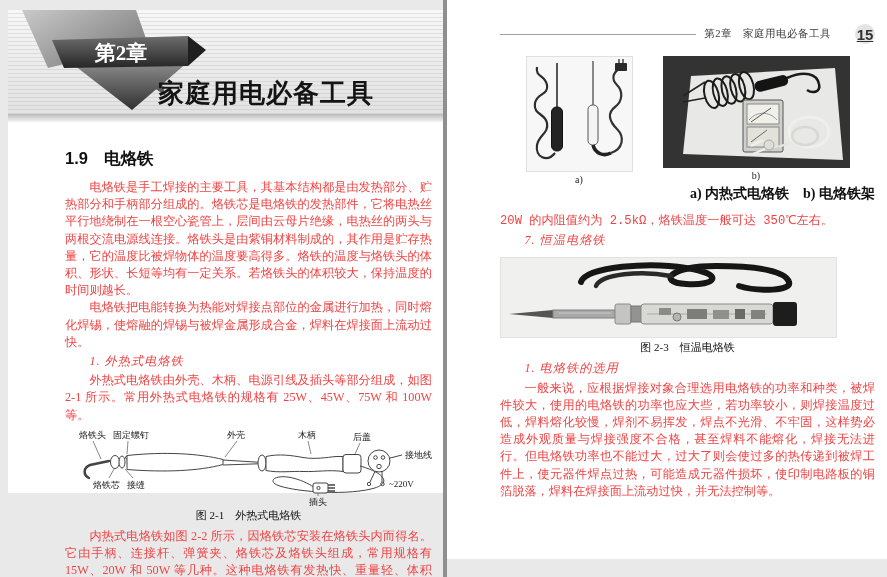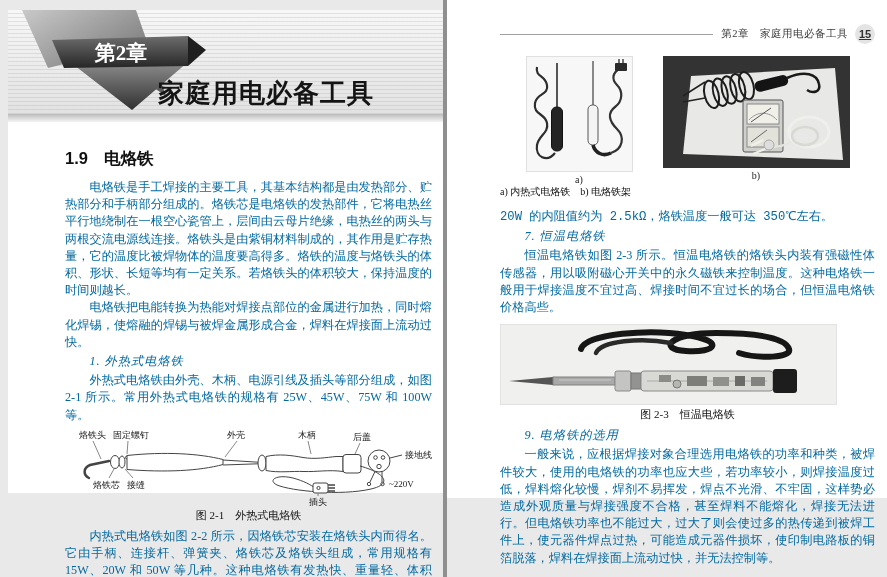--- a/index.html
+++ b/index.html
@@ -1,52 +1,52 @@
 <!DOCTYPE html>
 <html><head>
 <meta charset="utf-8">
 <style>
   html,body{margin:0;padding:0;background:#e9e9e9;}
   .stage{position:relative;width:887px;height:577px;overflow:hidden;background:#e9e9e9;
          font-family:"Liberation Serif",serif;color:#1c1c1c;}
   .page{position:absolute;background:#fff;}
   .page-left{left:8px;top:10px;width:435px;height:483px;}
-  .page-right{left:447px;top:0;width:440px;height:498px;}
+  .page-right{left:447px;top:0;width:440px;height:559px;}
   .gutter{position:absolute;left:443px;top:0;width:4px;height:577px;background:#8f8f8f;}
 
   
   .banner{position:relative;width:435px;height:104px;overflow:hidden;
     background-image:repeating-linear-gradient(180deg,rgba(255,255,255,0) 0 3px,rgba(168,168,168,.28) 3px 4px),
                      linear-gradient(180deg,#f7f7f7,#e2e2e2);
     border-bottom:1px solid #bfbfbf;}
   .banner svg{position:absolute;left:0;top:0;}
   .chapter-title{position:absolute;left:150px;top:66px;font-family:"Liberation Sans",sans-serif;
     font-weight:700;font-size:26px;letter-spacing:1px;color:#141414;}
   .banner-shadow{width:435px;height:7px;background:linear-gradient(180deg,#c3c3c3,#f4f4f4);}
 
   
   .content-l{padding:0 11px 0 57px;}
   .sec-h{margin:26px 0 9px;font-family:"Liberation Sans",sans-serif;font-weight:700;font-size:16.5px;color:#111;}
   .sec-h .sec-t{margin-left:16px;}
-  .para{margin:0;font-size:12.2px;line-height:17.2px;text-align:justify;color:#0369a1;}
+  .para{margin:0;font-size:12.2px;line-height:17.2px;text-align:justify;color:#ef4444;}
   .indent{text-indent:2em;}
   .kai{margin:2px 0;text-indent:2em;font-style:italic;letter-spacing:1px;}
   .fig{margin:4px 0 0;}
   .fig-cap{margin:2px 0 5px;text-align:center;font-size:11px;color:#111;}
-  .fig-subcap{margin:0 0 4px;text-align:left;font-size:10px;color:#111;}
+  .fig-subcap{margin:0 0 4px;text-align:right;font-size:14px;color:#111;font-weight:bold;}
   .diagram{display:block;width:367px;height:78px;}
 
   
   .content-r{padding:0 12px 0 53px;}
   .run-head{display:flex;align-items:center;margin-top:24px;height:20px;}
   .run-line{flex:1;height:1px;background:#a0a0a0;margin-right:8px;}
   .run-text{font-size:10.5px;color:#3a3a3a;letter-spacing:.5px;}
-  .pg-num{width:20px;height:20px;margin-left:7px;border-radius:50%;background:#e4e4e4;
+  .pg-num{width:20px;height:20px;margin-left:24px;border-radius:50%;background:#e4e4e4;
     display:flex;align-items:center;justify-content:center;
-    font-family:"Liberation Sans",sans-serif;font-weight:700;font-size:11px;color:#333;text-decoration:underline;}
+    font-family:"Liberation Sans",sans-serif;font-weight:700;font-size:15px;color:#333;text-decoration:underline;}
   .photos{display:flex;justify-content:center;align-items:flex-start;gap:30px;margin-top:12px;}
   .photo-wrap{text-align:center;}
   .photo-label{font-size:10px;margin-top:2px;color:#222;}
   .photo-a{display:block;width:105px;height:114px;background:#f7f7f7;border:1px solid #e0e0e0;}
   .photo-b{display:block;width:187px;height:112px;background:#333;}
   .photo-c{display:block;width:335px;height:79px;background:#f0f0ee;border:1px solid #e2e2e2;}
   .mt10{margin-top:10px;font-family:Liberation Mono, monospace;}
   svg text{font-family:"Liberation Serif",serif;}
 </style>
 </head>
@@ -204,21 +204,20 @@
               <path d="M100,84 L88,90 M102,93 L90,98" stroke="#f0f0ea" stroke-width="2.2"></path>
             </g>
           </svg>
           <div class="photo-label">b)</div>
         </div>
       </div>
       <div class="fig-subcap">a) 内热式电烙铁　b) 电烙铁架</div>
 
       <p class="para mt10">20W 的内阻值约为 2.5kΩ，烙铁温度一般可达 350℃左右。</p>
       <p class="para kai">7. 恒温电烙铁</p>
-      <p class="para indent">恒温电烙铁如图 2-3 所示。恒温电烙铁的烙铁头内装有强磁性体传感器，用以吸附磁心开关中的永久磁铁来控制温度。这种电烙铁一般用于焊接温度不宜过高、焊接时间不宜过长的场合，但恒温电烙铁价格高些。</p>
 
       <div class="fig" style="margin-top:8px">
         <svg class="photo-c" viewBox="0 0 335 79">
           <rect x="0" y="0" width="335" height="79" fill="#f0f0ee"></rect>
           <g fill="none" stroke-linecap="round">
             <path d="M80,24 C85,8 150,4 185,10 C225,16 215,28 185,26 C155,24 170,8 215,8 C262,8 285,14 288,24 C291,33 258,34 238,28" stroke="#161616" stroke-width="6"></path>
             <path d="M95,28 C100,16 140,12 170,18" stroke="#2a2a2a" stroke-width="4.5"></path>
           </g>
           <g>
             <polygon points="8,56 52,52 52,60" fill="#555"></polygon>
@@ -233,17 +232,17 @@
             <rect x="186" y="51" width="20" height="10" fill="#7d7d7a"></rect>
             <rect x="212" y="52" width="16" height="9" fill="#8f8f8c"></rect>
             <rect x="234" y="51" width="10" height="10" fill="#6a6a68"></rect>
             <rect x="250" y="52" width="14" height="9" fill="#828280"></rect>
             <rect x="272" y="44" width="24" height="24" rx="3" fill="#1d1d1d"></rect>
           </g>
         </svg>
         <div class="fig-cap">图 2-3　恒温电烙铁</div>
       </div>
 
-      <p class="para kai">9. 电烙铁的选用</p>
+      <p class="para kai">1. 电烙铁的选用</p>
       <p class="para indent">一般来说，应根据焊接对象合理选用电烙铁的功率和种类，被焊件较大，使用的电烙铁的功率也应大些，若功率较小，则焊接温度过低，焊料熔化较慢，焊剂不易挥发，焊点不光滑、不牢固，这样势必造成外观质量与焊接强度不合格，甚至焊料不能熔化，焊接无法进行。但电烙铁功率也不能过大，过大了则会使过多的热传递到被焊工件上，使元器件焊点过热，可能造成元器件损坏，使印制电路板的铜箔脱落，焊料在焊接面上流动过快，并无法控制等。</p>
     </div>
   </div>
 </div>
 
 </body></html>

